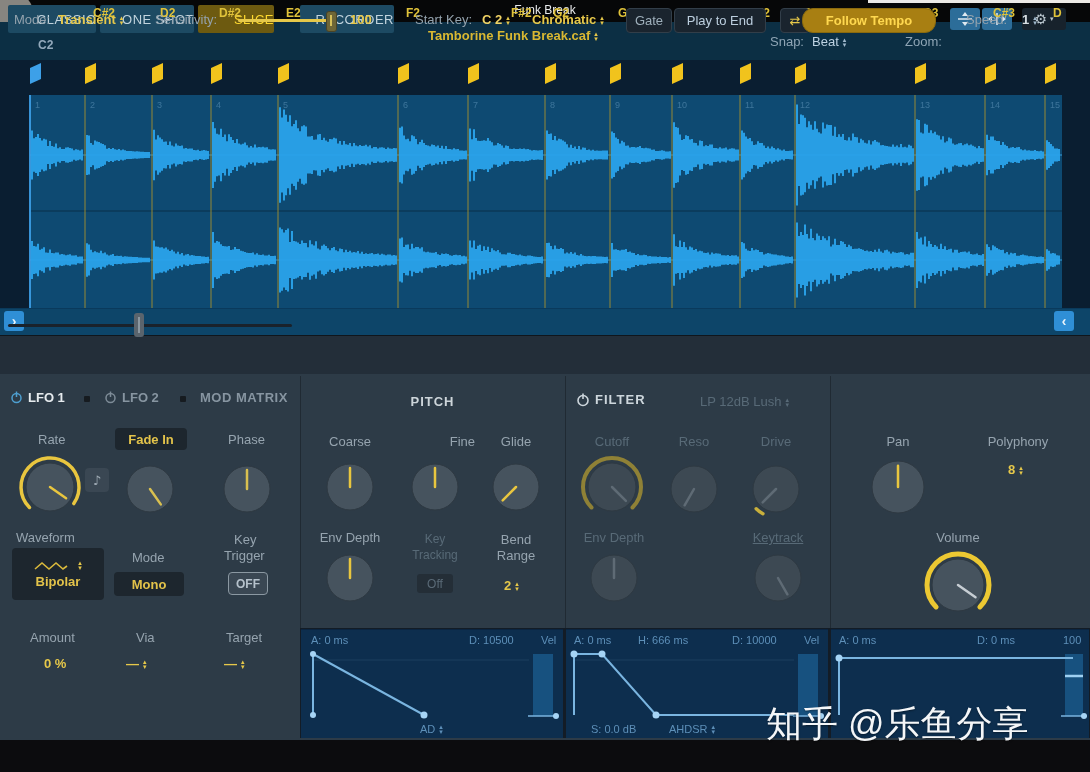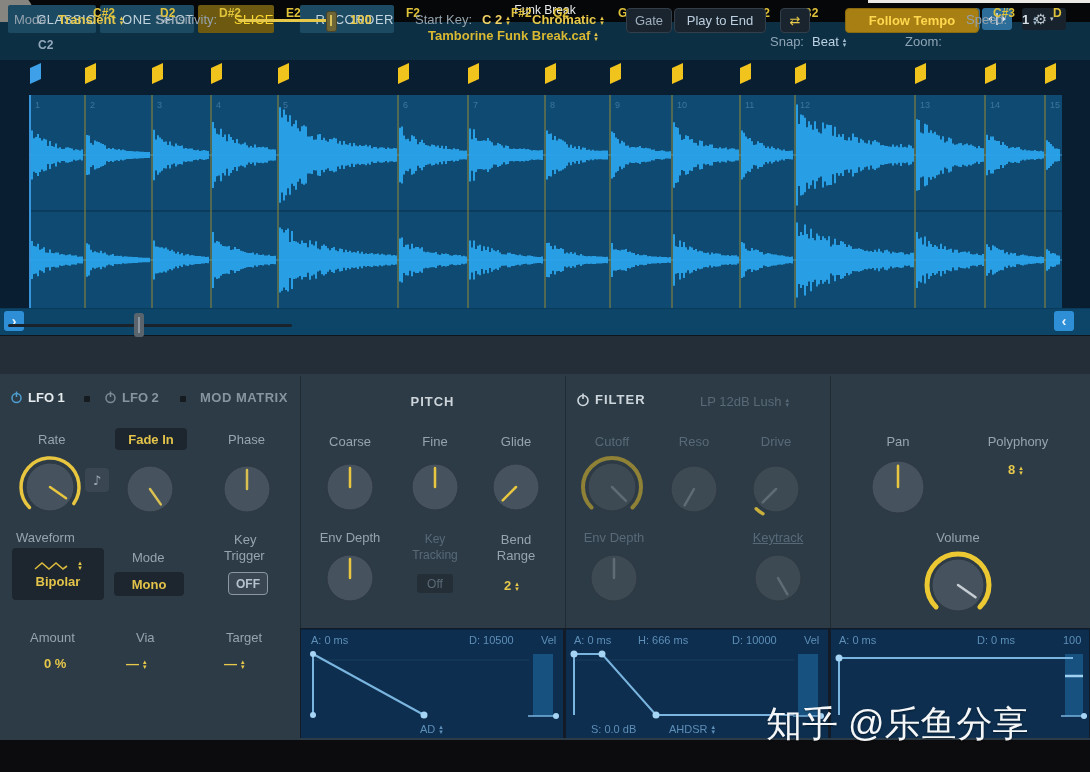--- a/index.html
+++ b/index.html
@@ -234,21 +234,21 @@
   </div>
   <div class="abs mbtn" style="left:626px;width:44px;">
       <span>Gate</span>
     </div>
   <div class="abs mbtn" style="left:674px;width:90px;color:#bccede;">
       <span>Play to End</span>
     </div>
   <div class="abs mbtn" style="left:780px;width:28px;color:#e6c84a;font-family:'DejaVu Sans',sans-serif;">
       <span>⇄</span>
     </div>
-  <div class="abs mbtn gold" style="left:845px;width:132px;">
+  <div class="abs mbtn gold" style="left:802px;width:132px;border-radius:11px;">
       <span>Follow Tempo</span>
     </div>
   <div class="abs mlbl" style="left:966px;">Speed:</div>
   <div class="abs mval" style="left:1022px;color:#d7dee3;">
     <span>1</span><span class="st stblue">
         <i>▴</i>
         <i>▾</i>
       </span>
   </div>
 
@@ -325,21 +325,21 @@
         <i>▾</i>
       </span>
   </div>
   <div class="abs hslider"></div>
   <div class="abs hslider-handle">
       <i></i>
     </div>
 
   <div class="abs sect" style="left:300px;top:394px;width:265px;text-align:center;">PITCH</div>
   <div class="abs lbl2" style="left:310px;top:434px;width:80px;text-align:center;">Coarse</div>
-  <div class="abs lbl2" style="left:395px;top:434px;width:80px;text-align:center;">Fine</div>
+  <div class="abs lbl2" style="left:395px;top:434px;width:80px;text-align:right;">Fine</div>
   <div class="abs lbl2" style="left:476px;top:434px;width:80px;text-align:center;">Glide</div>
   <div class="abs lbl2" style="left:310px;top:530px;width:80px;text-align:center;">Env Depth</div>
   <div class="abs dimlbl" style="left:395px;top:532px;width:80px;text-align:center;">Key</div>
   <div class="abs dimlbl" style="left:395px;top:548px;width:80px;text-align:center;">Tracking</div>
   <div class="abs offdim" style="left:417px;top:574px;">
       <span>Off</span>
     </div>
   <div class="abs lbl2" style="left:476px;top:532px;width:80px;text-align:center;">Bend</div>
   <div class="abs lbl2" style="left:476px;top:548px;width:80px;text-align:center;">Range</div>
   <div class="abs val" style="left:504px;top:578px;">

